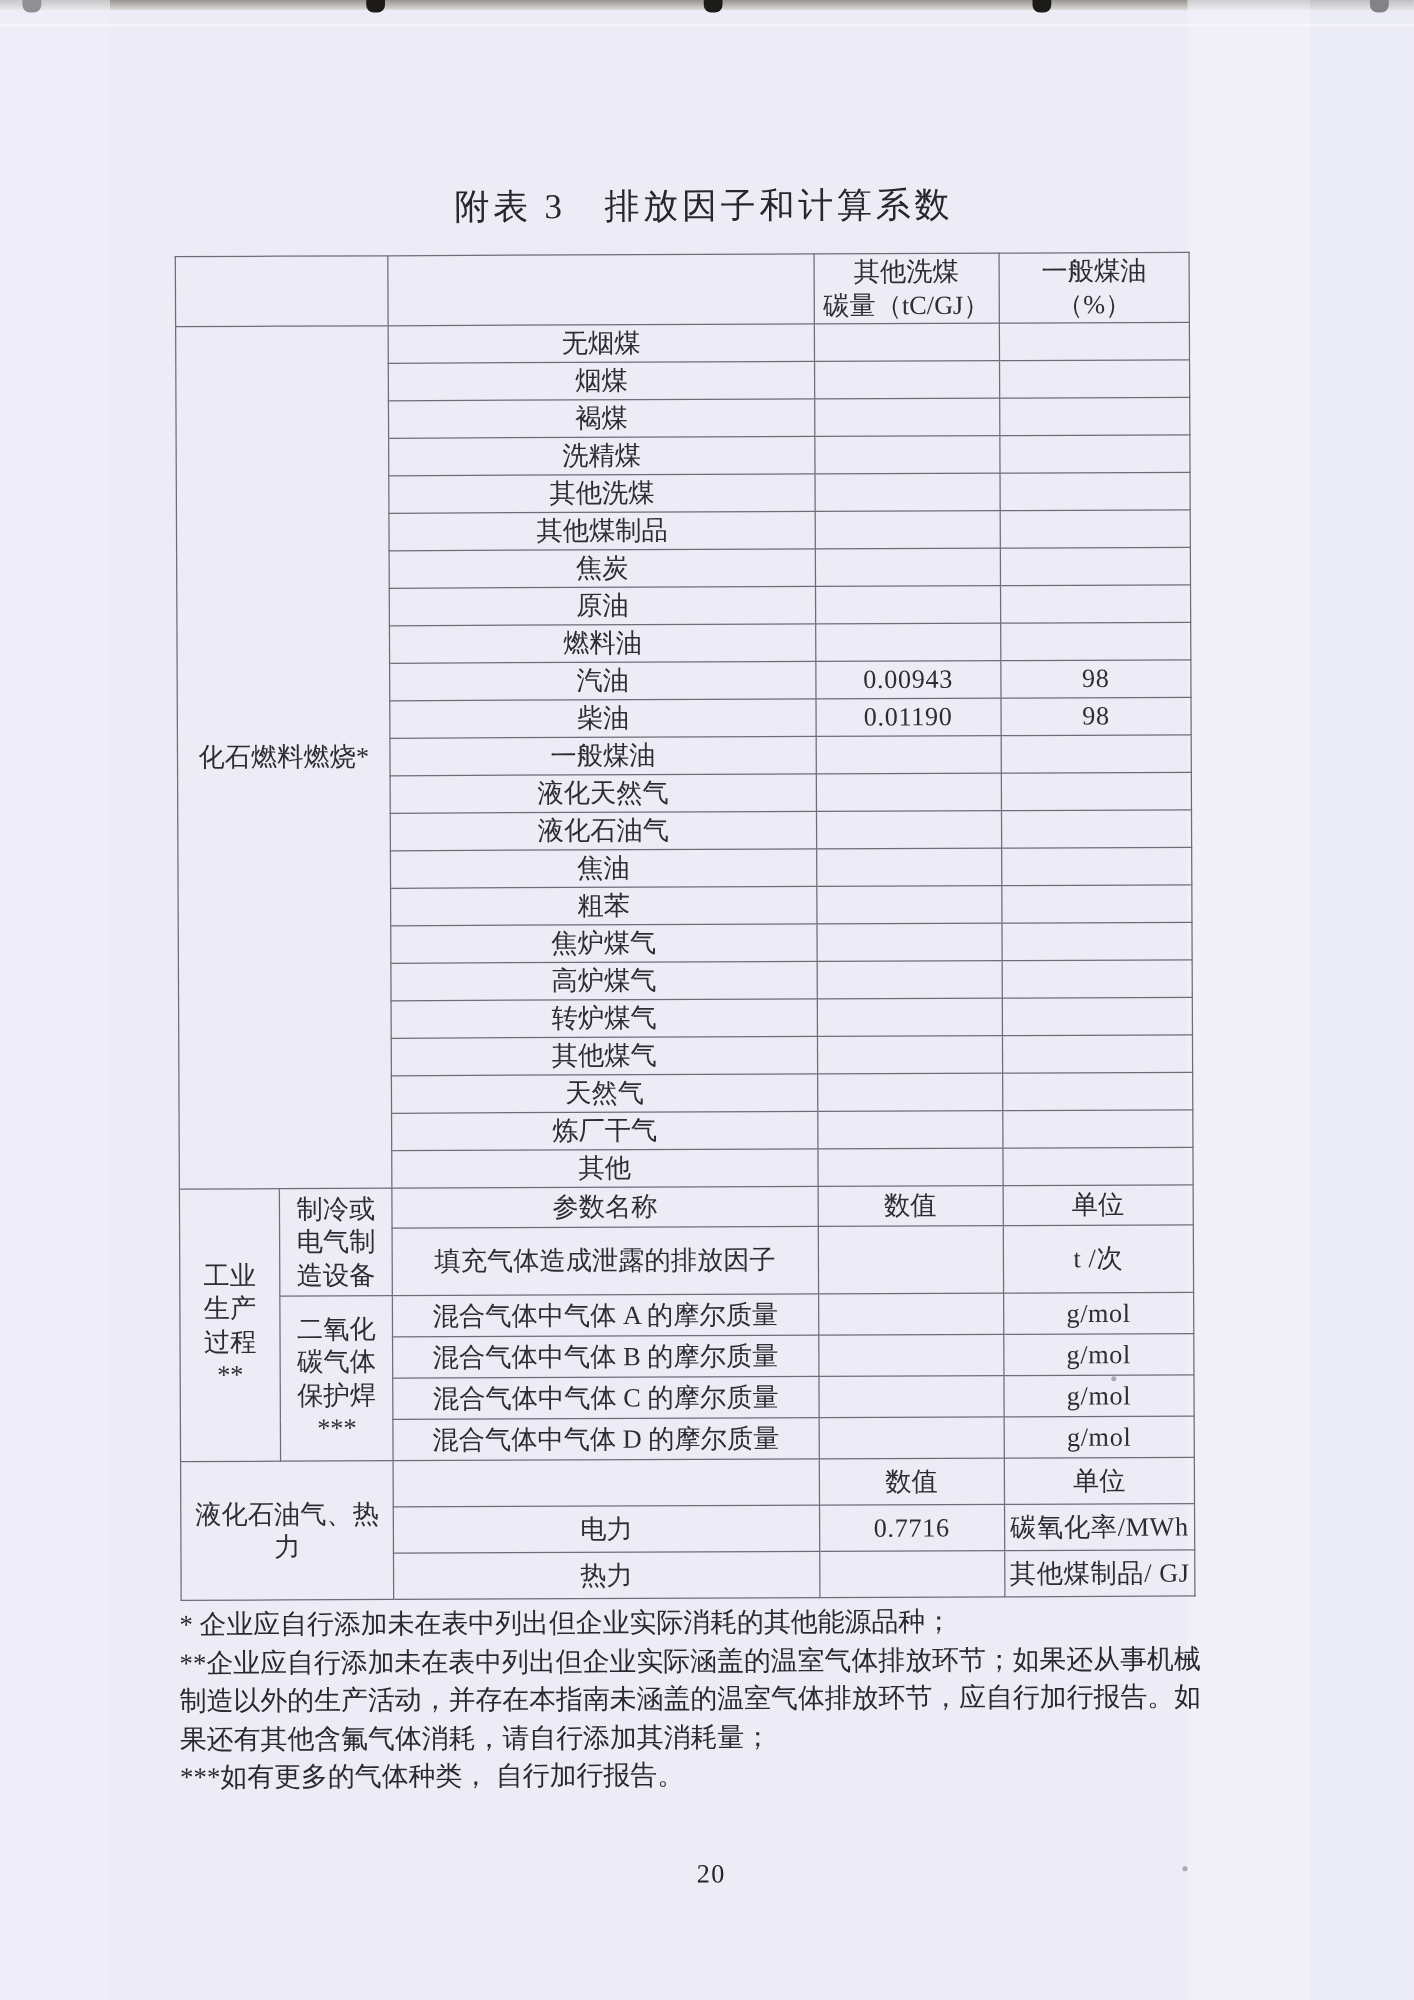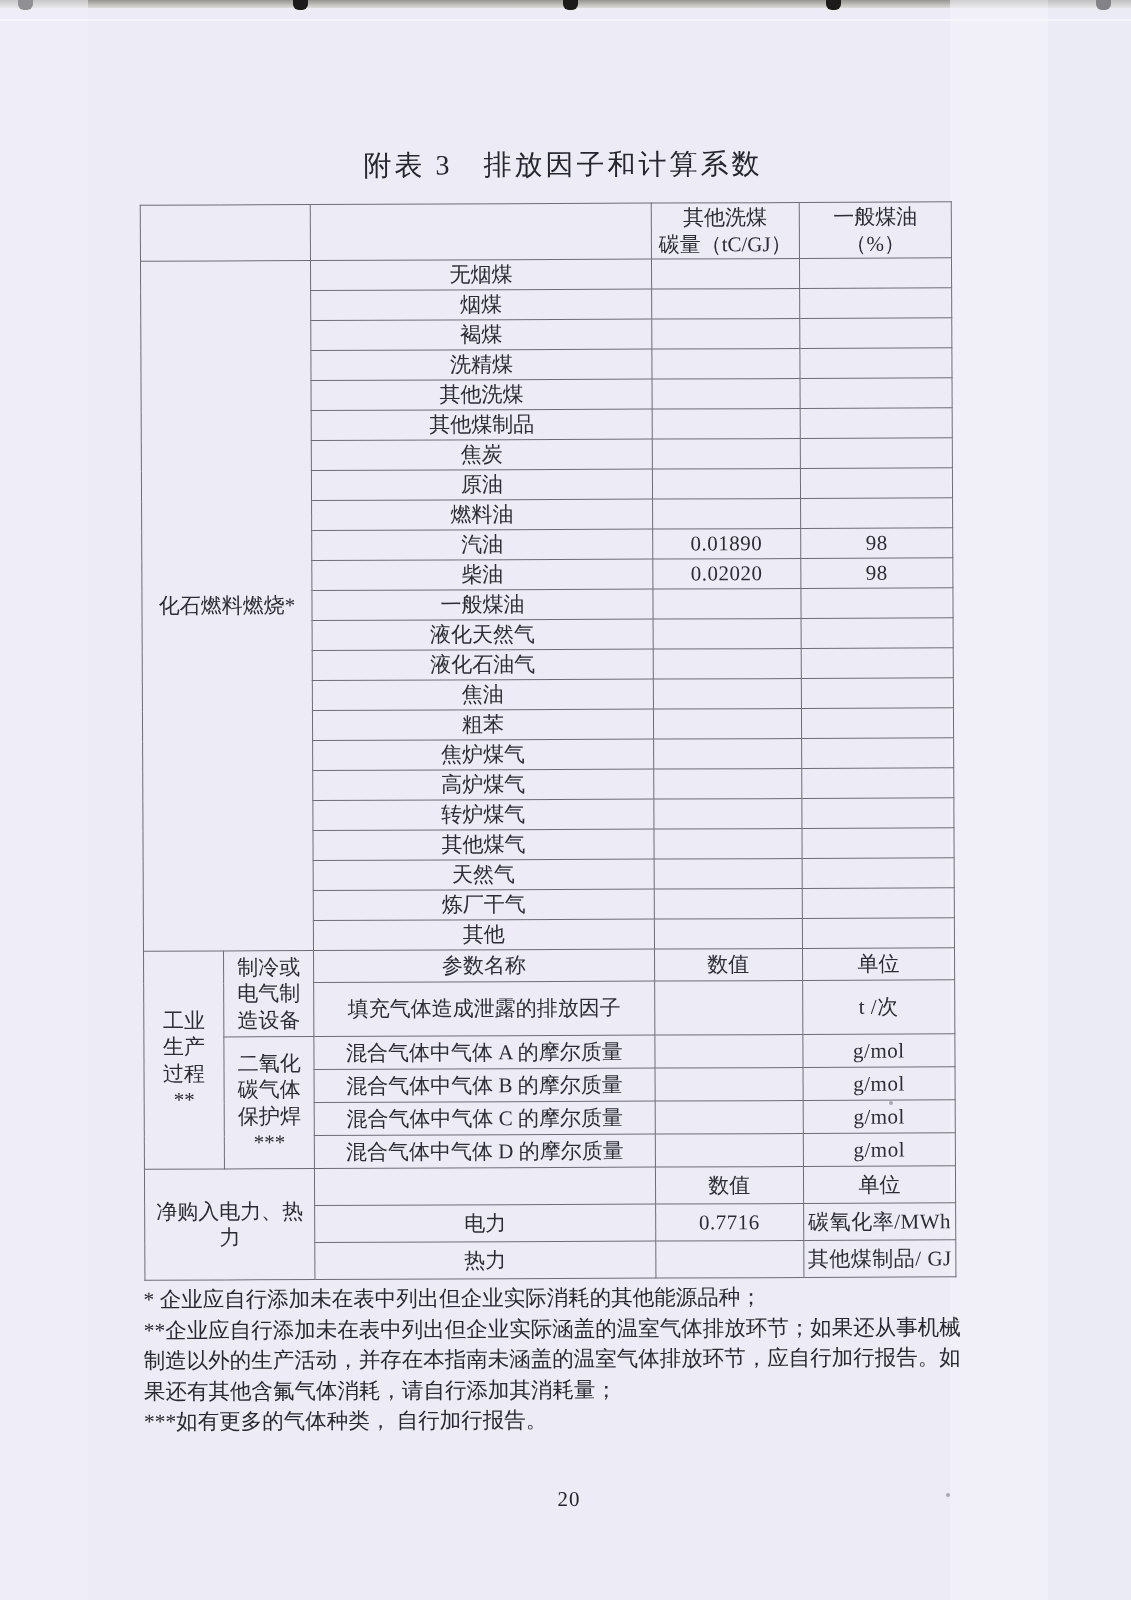--- a/index.html
+++ b/index.html
@@ -135,26 +135,26 @@
           <td class="num"></td>
           <td class="num"></td>
         </tr>
         <tr class="h30">
           <td>燃料油</td>
           <td class="num"></td>
           <td class="num"></td>
         </tr>
         <tr class="h30">
           <td>汽油</td>
-          <td class="num">0.01890</td>
+          <td class="num">0.00943</td>
           <td class="num">98</td>
         </tr>
         <tr class="h30">
           <td>柴油</td>
-          <td class="num">0.02020</td>
+          <td class="num">0.01190</td>
           <td class="num">98</td>
         </tr>
         <tr class="h30">
           <td>一般煤油</td>
           <td class="num"></td>
           <td class="num"></td>
         </tr>
         <tr class="h30">
           <td>液化天然气</td>
           <td class="num"></td>
@@ -237,21 +237,21 @@
           <td>混合气体中气体 C 的摩尔质量</td>
           <td class="num"></td>
           <td class="num">g/mol</td>
         </tr>
         <tr class="h33">
           <td>混合气体中气体 D 的摩尔质量</td>
           <td class="num"></td>
           <td class="num">g/mol</td>
         </tr>
         <tr class="h37">
-          <td rowspan="3" colspan="2" class="labelcell">净购入电力、热力</td>
+          <td rowspan="3" colspan="2" class="labelcell">液化石油气、热力</td>
           <td></td>
           <td>数值</td>
           <td>单位</td>
         </tr>
         <tr class="h37">
           <td>电力</td>
           <td class="num">0.7716</td>
           <td class="num">碳氧化率/MWh</td>
         </tr>
         <tr class="h37">

